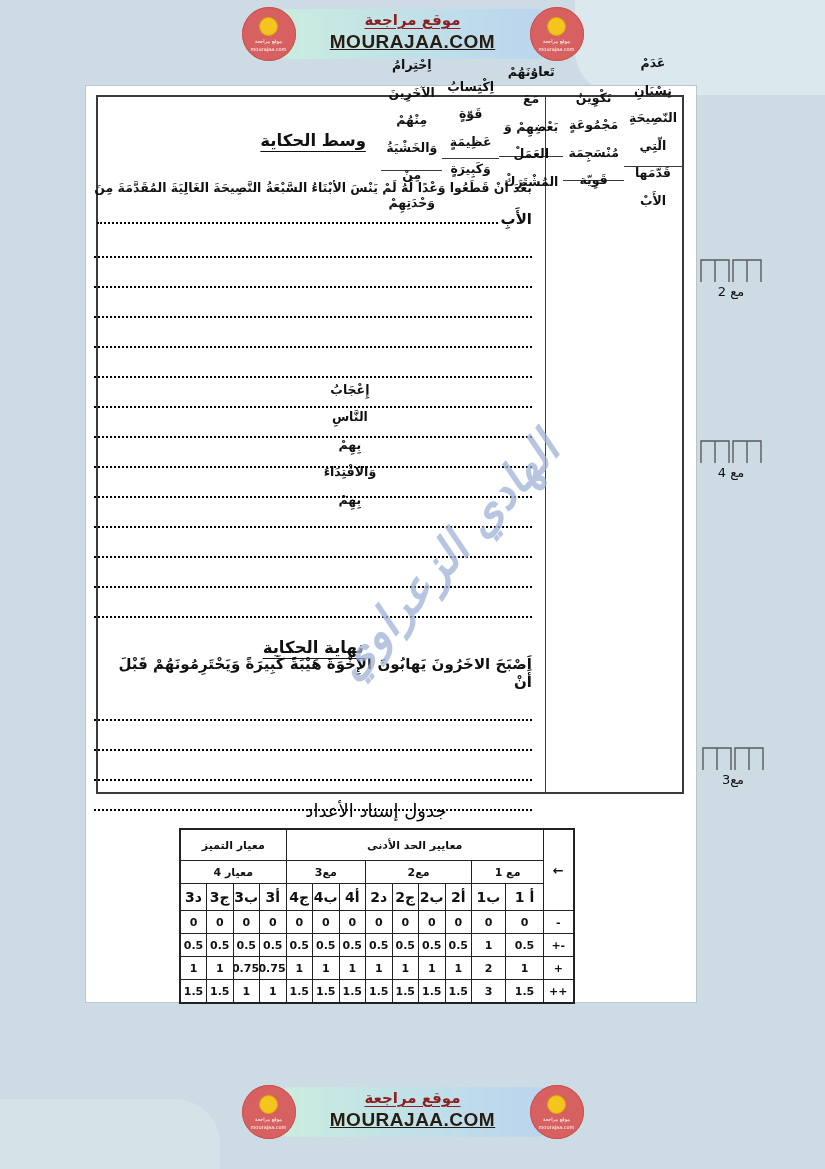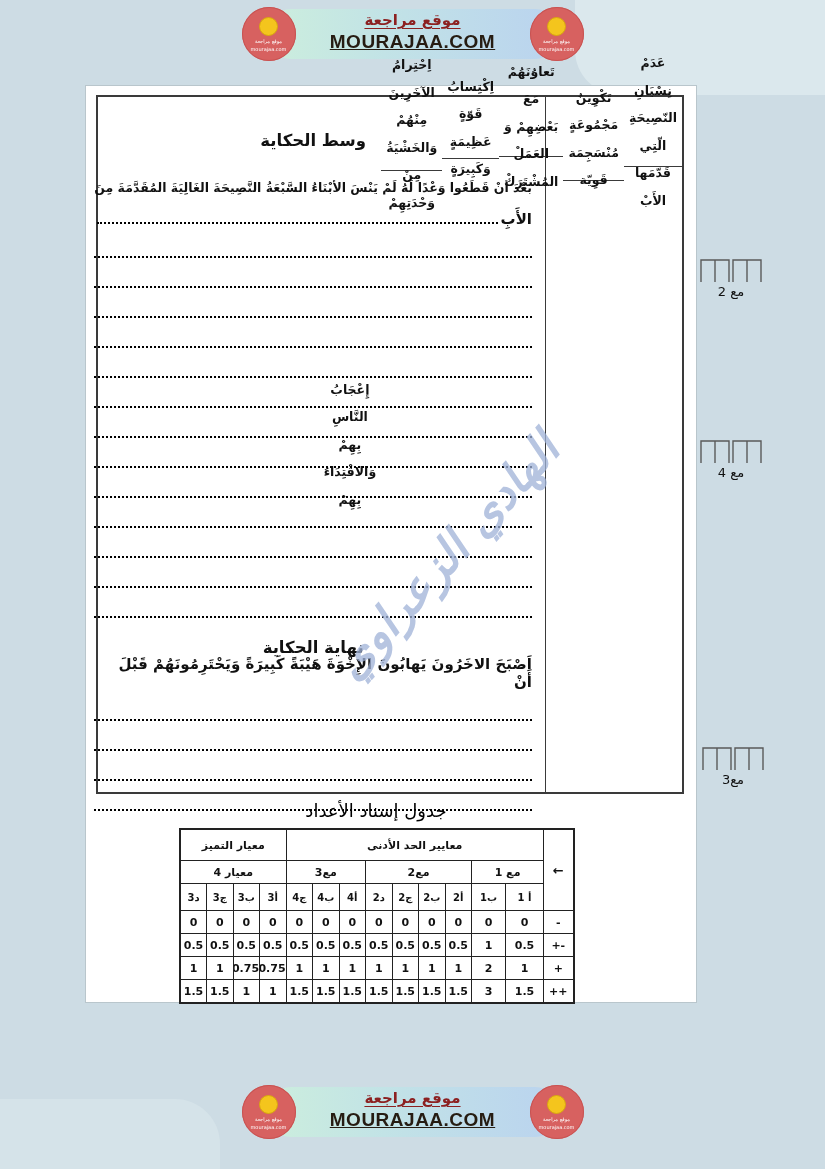--- a/index.html
+++ b/index.html
@@ -32,21 +32,21 @@
     border:1px solid #b9c6cc;box-sizing:border-box}
 
   
   .story-box{position:absolute;left:10px;top:9px;width:588px;height:699px;border:2px solid #3a3a3a;
     box-sizing:border-box;display:flex}
   .sidebar{width:137px;border-left:1.2px solid #3a3a3a;display:flex;box-sizing:border-box}
   .crit{border-bottom:1.2px solid #3a3a3a;display:flex;align-items:center;justify-content:center;
     text-align:center;font-weight:bold;font-size:12.5px;line-height:2.2;padding:2px 5px;box-sizing:border-box;color:#111}
   .crit.last{border-bottom:none;flex:1}
   .content{flex:1;padding:0 13px;box-sizing:border-box;color:#111}
-  .h-story{text-align:center;font-weight:bold;font-size:16.5px;text-underline-offset:5px}
+  .h-story{text-align:center;font-weight:bold;font-size:16.5px;text-decoration:underline;text-underline-offset:5px}
   .h1{margin-top:34px}
   .h2{margin-top:20px}
   .p-story{font-weight:bold;font-size:12.5px;text-align:right;white-space:nowrap;overflow:hidden}
   .p1{margin-top:30px;height:20px}
   .pline{display:flex;align-items:flex-end;height:28px;font-weight:bold;font-size:15px}
   .pline .fill{flex:1;border-bottom:2.4px dotted #000;margin:0 3px 4px 3px}
   .p2{margin-top:2px;height:32px}
   .dline{height:28px;border-bottom:2.4px dotted #000}
 
   
@@ -55,21 +55,21 @@
   .watermark span{font-size:46px;font-style:italic;font-weight:bold;color:#9fb2d8;opacity:.75;white-space:nowrap}
 
   
   .table-title{position:absolute;left:93px;top:714px;width:394px;text-align:center;font-weight:normal;font-size:18px}
   table.grades{position:absolute;left:93px;top:742px;width:394px;border-collapse:collapse;table-layout:fixed;
     border:2px solid #222}
   table.grades td{border:1px solid #222;text-align:center;vertical-align:middle;font-weight:bold;
     padding:0;overflow:hidden;color:#111}
   .gh{font-size:11px;height:30px}
   .gg{font-size:11px;height:22px}
-  .gs{font-size:10px;height:26px}
+  .gs{font-size:14px;height:26px}
   .gv{font-size:11px;height:22px}
   .glbl{font-size:11px;color:#333}
   .pointer-cell{font-size:13px}
 
   
   .smark{position:absolute;width:64px;text-align:center}
   .smark .lbl{font-size:13px;color:#111;margin-top:1px}
   .smark svg{display:block;margin:0 auto}
   .sm1{left:699px;top:259px}
   .sm2{left:699px;top:440px}

